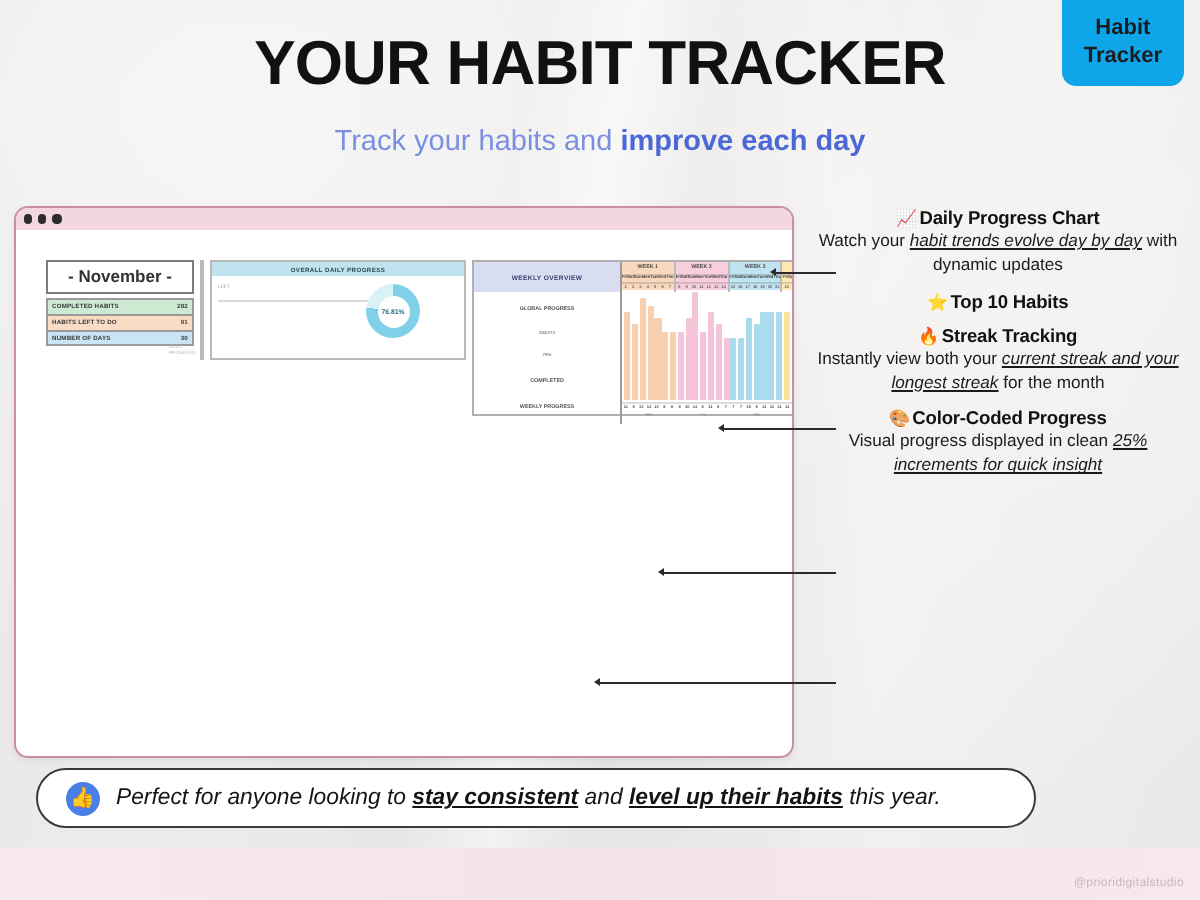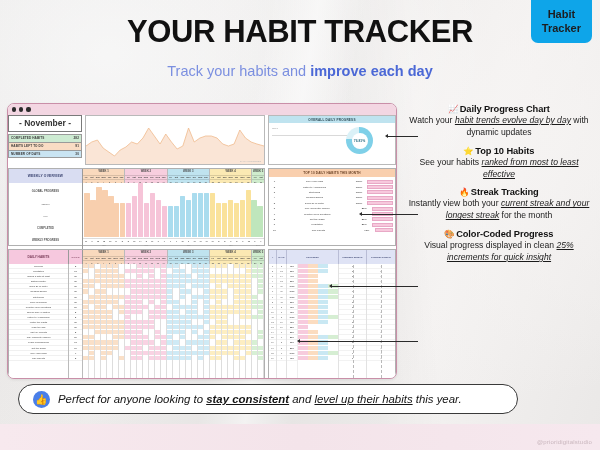--- a/index.html
+++ b/index.html
@@ -54,21 +54,21 @@
   .window{
     position:absolute; left:7px; top:103px; width:390px; height:276px;
     background:#fff; border:1.2px solid #c98fa8; border-radius:7px;
     overflow:hidden; box-shadow:0 1px 3px rgba(0,0,0,.08);
   }
   .titlebar{
     height:11px; background:#f3d6e2; display:flex; align-items:center;
     padding-left:4px; gap:3px;
   }
   .dot{ width:4.2px; height:4.2px; border-radius:50%; background:#2c2c2c; }
-  .sheet{ padding:0; display:flex; flex-direction:column; gap:3px; height:265px;}
+  .sheet{ padding:15px; display:flex; flex-direction:row; gap:3px; height:265px;}
 
   .row1{ display:flex; gap:3px; height:50px; }
   .panel{ border:.8px solid #b9b9b9; background:#fff; }
 
   .monthbox{ width:74px; display:flex; flex-direction:column; gap:2px; }
   .monthname{
     border:.9px solid #7a7a7a; background:#fff; text-align:center;
     font-size:8.5px; font-weight:800; color:#333; padding:2px 0 2.5px;
   }
   .statrow{
@@ -235,21 +235,21 @@
     background:#fff; border:1px solid #3a3a3a; border-radius:15px;
     display:flex; align-items:center; gap:8px; padding:0 14px;
   }
   .thumb{
     width:17px; height:17px; border-radius:50%; background:#4a7fe8;
     display:flex; align-items:center; justify-content:center; color:#fff; font-size:10px;
     flex:0 0 auto;
   }
   .callout p{ font-size:11.4px; font-style:italic; color:#141414; }
   .callout p b{ font-weight:800;text-decoration:underline; }
-  .callout p u{ font-weight:400; text-decoration:underline; }
+  .callout p u{ font-weight:700; text-decoration:underline; }
 </style>
 </head>
 <body>
 
 <div class="bg-wash"></div>
 <div class="footer-band"></div>
 <div class="watermark">@prioridigitalstudio</div>
 
 <div class="badge">
   <div>Habit</div>
@@ -1546,21 +1546,20 @@
   </div>
 </div>
 
 <div class="annots" id="annots">
     <div class="ann">
       <h3><span class="ic">📈</span>Daily Progress Chart</h3>
       <p>Watch your <u>habit trends evolve day by day</u> with dynamic updates</p>
     </div>
     <div class="ann">
       <h3><span class="ic">⭐</span>Top 10 Habits</h3>
-      <p>See your habits <u>ranked from most to least effective</u></p>
     </div>
     <div class="ann">
       <h3><span class="ic">🔥</span>Streak Tracking</h3>
       <p>Instantly view both your <u>current streak and your longest streak</u> for the month</p>
     </div>
     <div class="ann">
       <h3><span class="ic">🎨</span>Color-Coded Progress</h3>
       <p>Visual progress displayed in clean <u>25% increments for quick insight</u></p>
     </div>
   </div>

